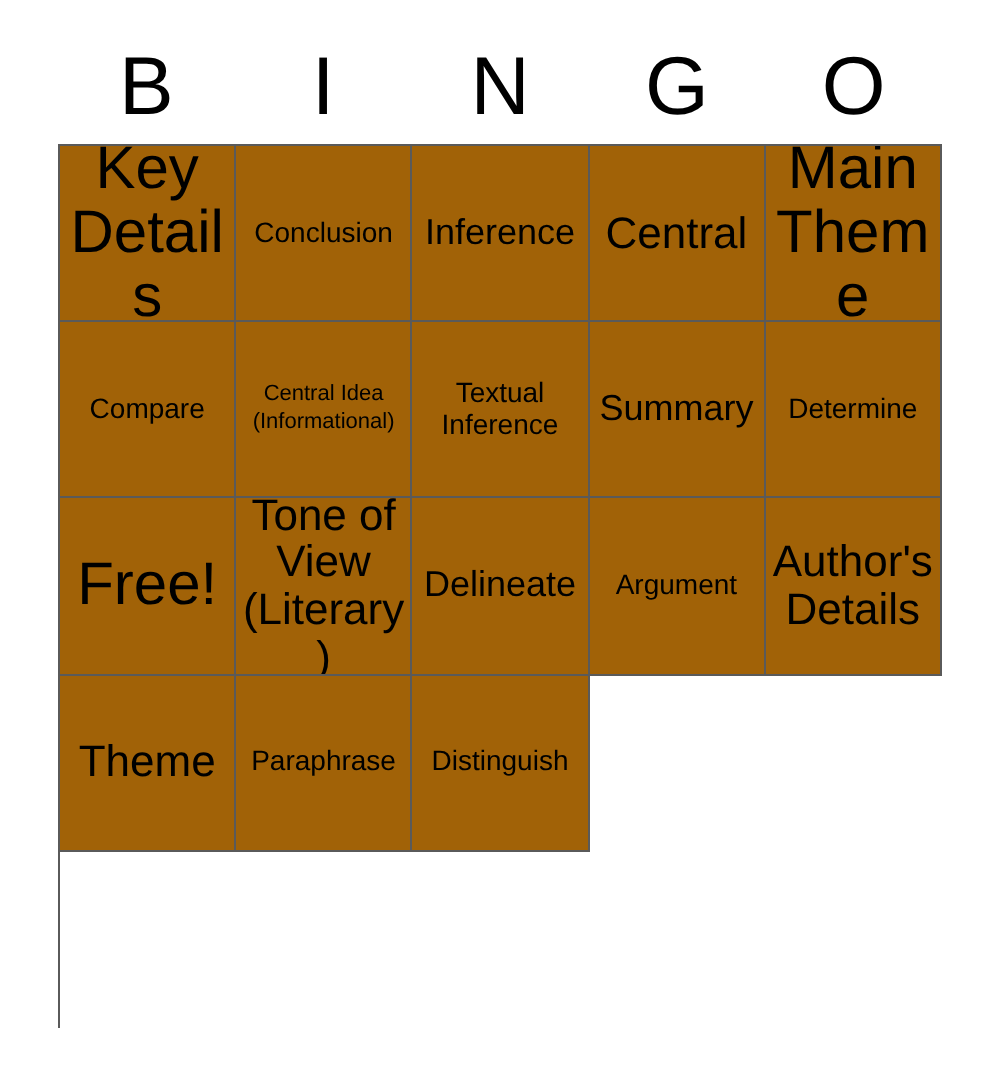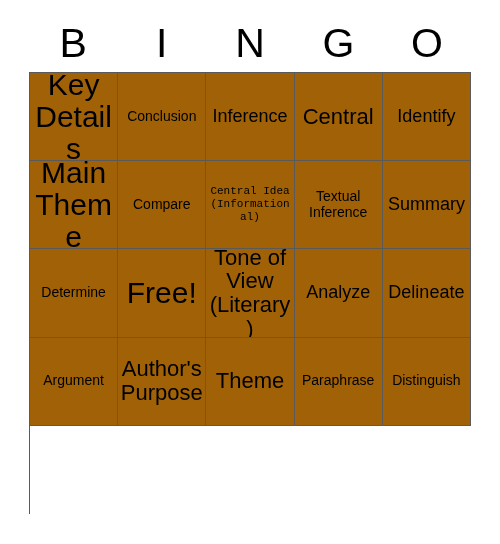--- a/index.html
+++ b/index.html
@@ -72,21 +72,21 @@
     width: 100%;
     line-height: 1.12;
     white-space: pre-line;
     word-break: break-word;
   }
   
   .sz-xl  { font-size: 30px; line-height: 1.06; }
   .sz-lg  { font-size: 22px; line-height: 1.08; }
   .sz-md  { font-size: 18px; line-height: 1.10; }
   .sz-sm  { font-size: 14px; line-height: 1.14; }
-  .sz-xs  { font-size: 11px; line-height: 1.22; font-family: Liberation Mono, monospace; }
+  .sz-xs  { font-size: 11px; line-height: 1.22; }
 </style>
 </head>
 <body>
 
 <div id="card">
 
   <div id="header">
       <div class="header-letter">B</div>
       <div class="header-letter">I</div>
       <div class="header-letter">N</div>
@@ -100,23 +100,20 @@
 Details</span>
       </div>
       <div class="cell">
         <span class="cell-text sz-sm">Conclusion</span>
       </div>
       <div class="cell">
         <span class="cell-text sz-md">Inference</span>
       </div>
       <div class="cell">
         <span class="cell-text sz-lg">Central</span>
-      </div>
-      <div class="cell">
-        <span class="cell-text sz-md">Identify</span>
       </div>
       <div class="cell">
         <span class="cell-text sz-xl">Main
 Theme</span>
       </div>
       <div class="cell">
         <span class="cell-text sz-sm">Compare</span>
       </div>
       <div class="cell">
         <span class="cell-text sz-xs">Central Idea
@@ -134,31 +131,28 @@
       </div>
       <div class="cell">
         <span class="cell-text sz-xl">Free!</span>
       </div>
       <div class="cell">
         <span class="cell-text sz-lg">Tone of
 View
 (Literary)</span>
       </div>
       <div class="cell">
-        <span class="cell-text sz-md">Analyze</span>
-      </div>
-      <div class="cell">
         <span class="cell-text sz-md">Delineate</span>
       </div>
       <div class="cell">
         <span class="cell-text sz-sm">Argument</span>
       </div>
       <div class="cell">
         <span class="cell-text sz-lg">Author's
-Purpose</span>
+Details</span>
       </div>
       <div class="cell">
         <span class="cell-text sz-lg">Theme</span>
       </div>
       <div class="cell">
         <span class="cell-text sz-sm">Paraphrase</span>
       </div>
       <div class="cell">
         <span class="cell-text sz-sm">Distinguish</span>
       </div>

